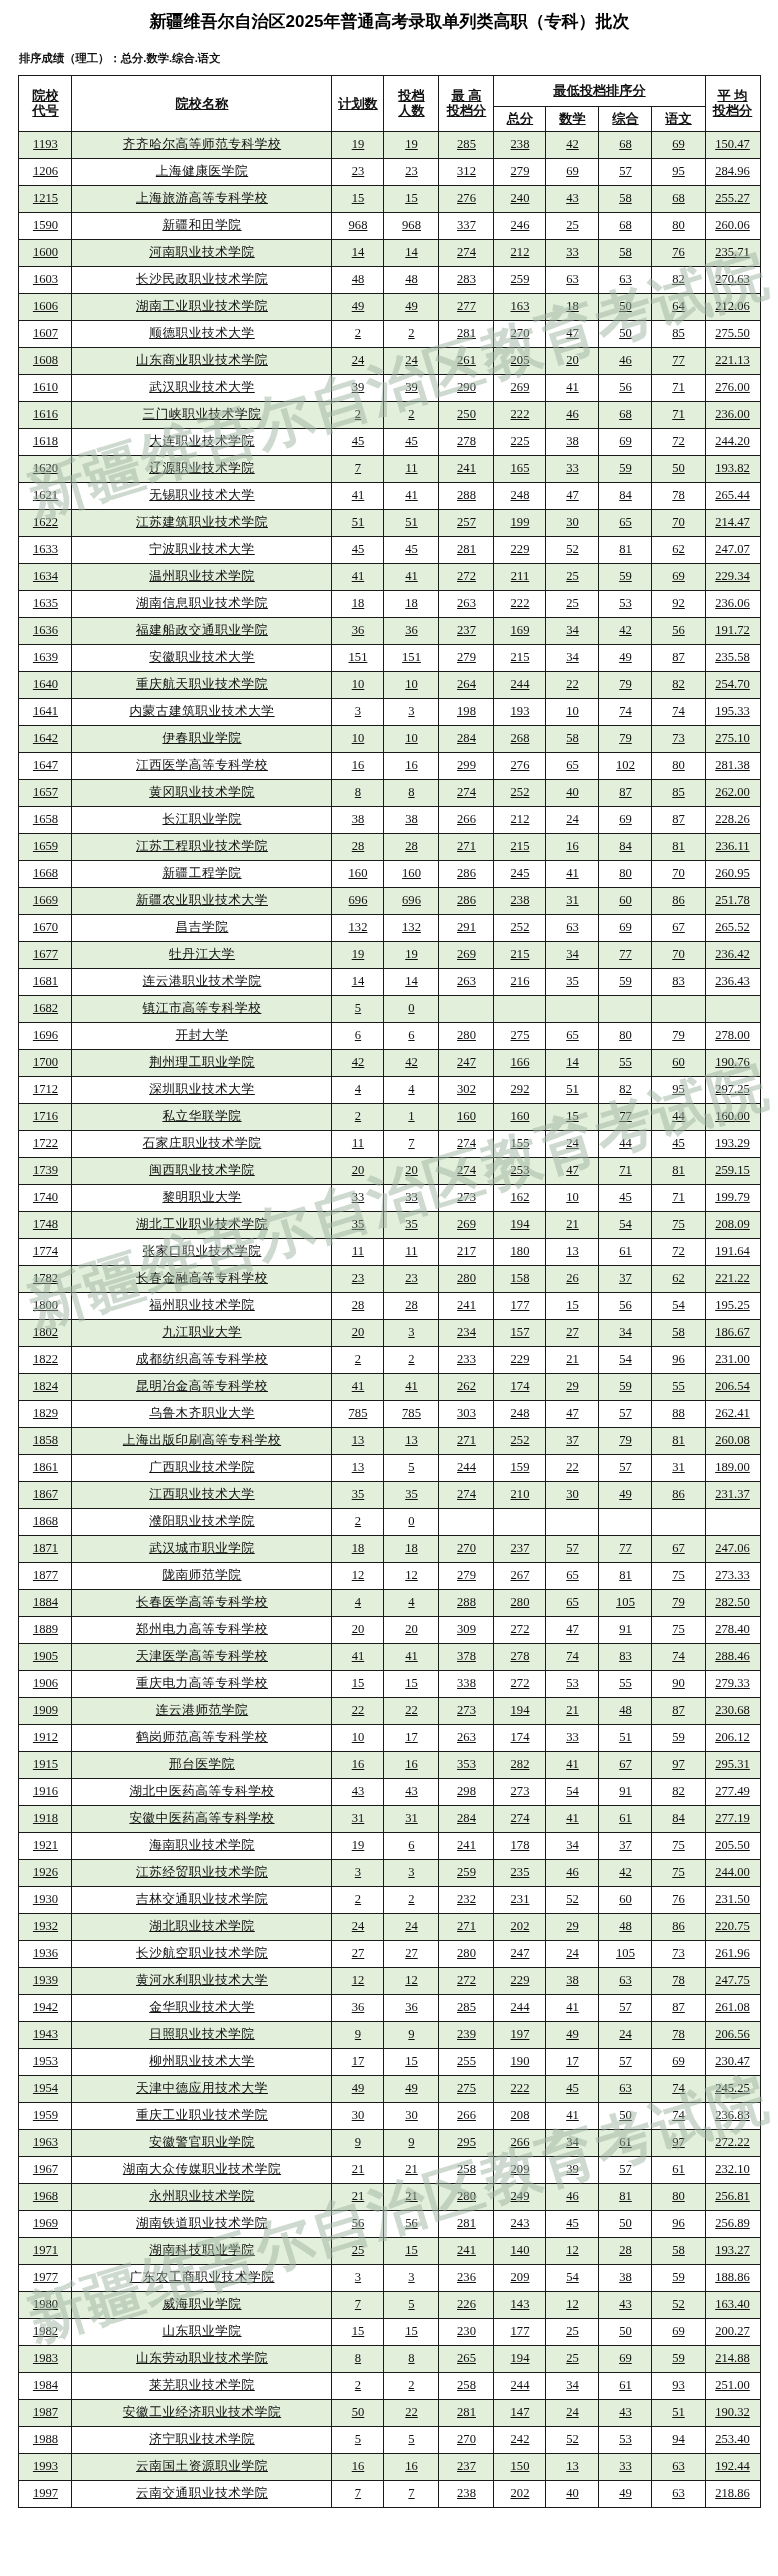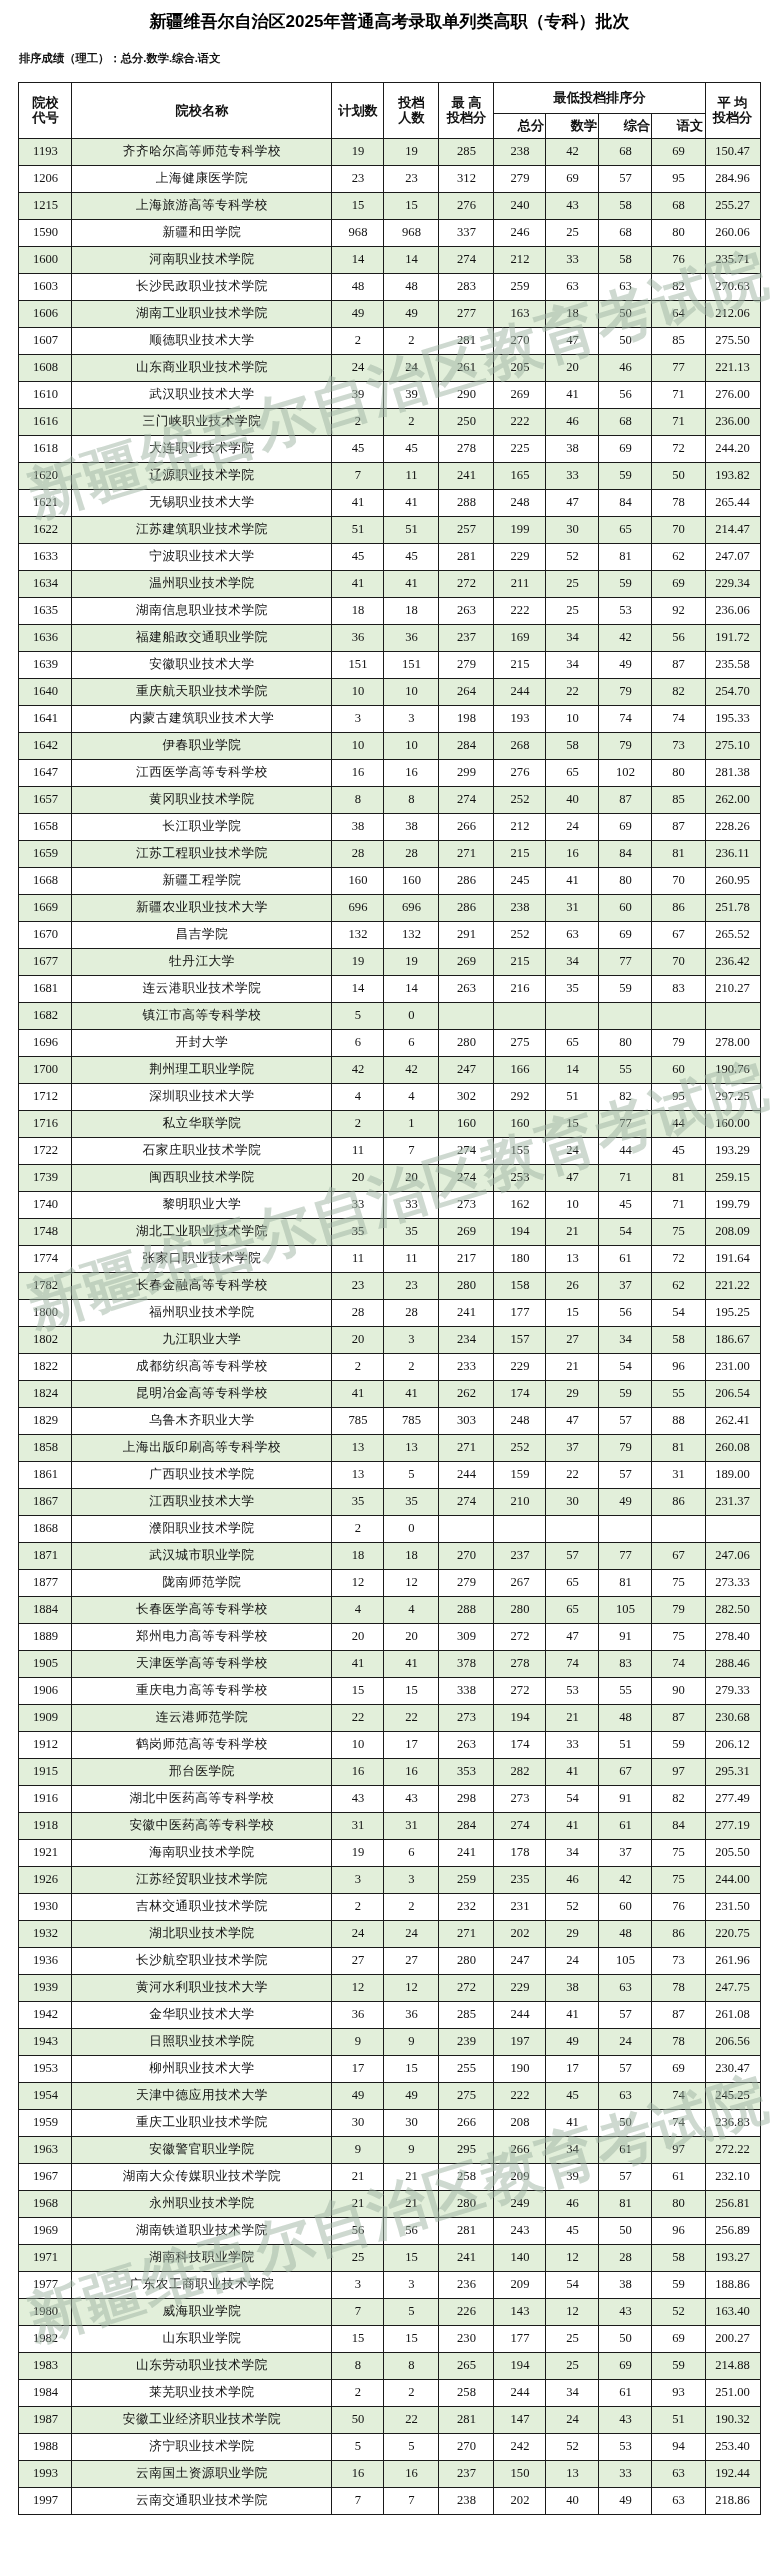--- a/index.html
+++ b/index.html
@@ -14,33 +14,34 @@
     font-size:17px;line-height:24.5px;
     font-family:"Liberation Sans","DejaVu Sans",sans-serif;
     color:#000;
   }
   .subtitle{
     margin:16.4px 0 6.3px 19px;font-size:11.3px;font-weight:bold;
     font-family:"Liberation Sans","DejaVu Sans",sans-serif;
   }
   table.score{
     border-collapse:collapse;table-layout:fixed;
-    margin:16px auto;width:741px;
+    margin:9px auto;width:741px;
     border:1.9px solid #1a1a1a;
+    text-decoration:underline;
   }
   table.score th,table.score td{
     border:1.3px solid #1a1a1a;text-align:center;vertical-align:middle;
     padding:0 1.3px;overflow:hidden;white-space:nowrap;
   }
   thead th{
     font-family:"Liberation Sans","DejaVu Sans",sans-serif;
     font-weight:bold;font-size:13.2px;line-height:15px;background:#ffffff;
   }
   thead tr.h1 th{height:30px;}
-  thead tr.h2 th{height:24px;text-align:right;}
+  thead tr.h2 th{height:24px;}
   thead{border-bottom:1.9px solid #1a1a1a;}
   tbody td{height:26px;font-size:12.6px;}
   tbody td.name{font-size:12.6px;letter-spacing:0.6px;}
   tbody tr:nth-child(odd){background:#e2efda;}
   tbody tr:nth-child(even){background:#ffffff;}
   .wm{
     position:absolute;left:12.6px;width:755px;text-align:center;
     transform:rotate(-17deg);
     font-family:"Liberation Sans","DejaVu Sans",sans-serif;
     font-weight:bold;font-size:58px;letter-spacing:1.3px;white-space:nowrap;
@@ -487,21 +488,21 @@
       <tr>
         <td>1681</td>
         <td class="name">连云港职业技术学院</td>
         <td>14</td>
         <td>14</td>
         <td>263</td>
         <td>216</td>
         <td>35</td>
         <td>59</td>
         <td>83</td>
-        <td>210.27</td>
+        <td>236.43</td>
       </tr>
       <tr>
         <td>1682</td>
         <td class="name">镇江市高等专科学校</td>
         <td>5</td>
         <td>0</td>
         <td></td>
         <td></td>
         <td></td>
         <td></td>

